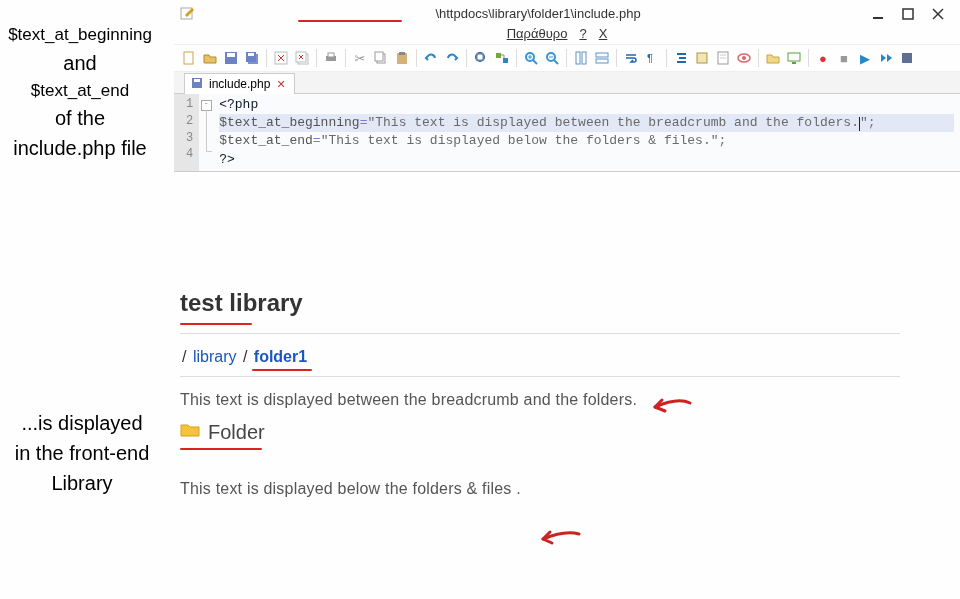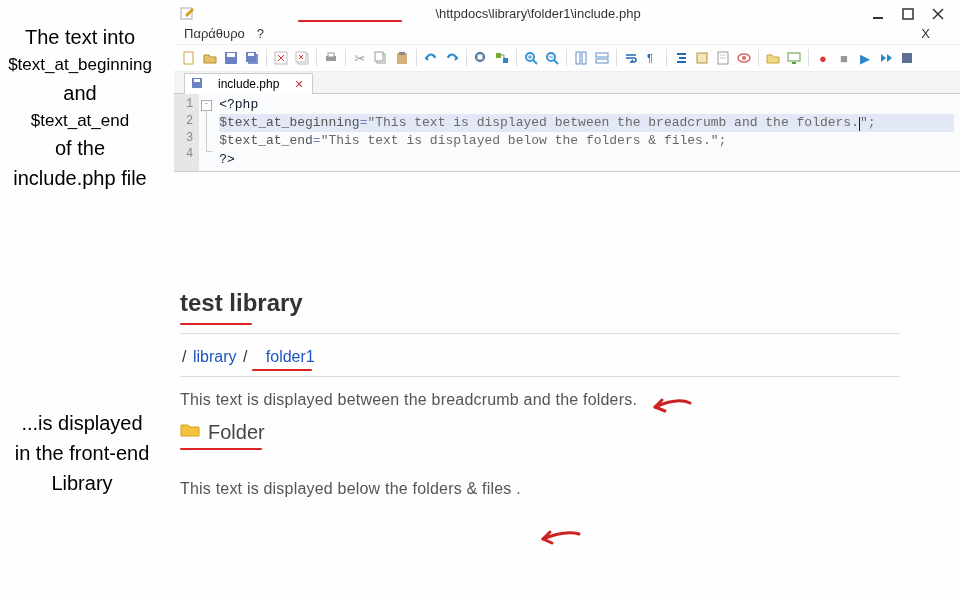--- a/index.html
+++ b/index.html
@@ -9,21 +9,21 @@
 .anno-big { font-size:20px; }
 .anno-med { font-size:17px; }
 
 .editor { position:absolute; left:174px; top:0; right:0; }
 .title-row { display:flex; align-items:center; padding:4px 6px 2px 6px; }
 .title-text { flex:1; font-size:13px; color:#333; text-align:center; margin-left:10px;}
 .title-icons { display:flex; gap:14px; align-items:center; padding-right:8px; font-size:15px; color:#333;}
 .title-icons span { display:inline-flex; width:16px; height:16px; align-items:center; justify-content:center;}
 .pencil { font-size:14px; color:#d4a017; position:relative; top:1px;}
 .menubar { display:flex; gap:12px; padding:2px 10px 2px 10px; font-size:13px; color:#333; }
-.menubar2 { display:flex; gap:12px; padding:1px 10px 3px 10px; font-size:13px; color:#333; justify-content:space-between;}
+.menubar2 { display:flex; gap:12px; padding:1px 10px 3px 10px; font-size:13px; color:#333; justify-content:center;text-decoration:underline;}
 .menubar2 .left{ display:flex; gap:12px;}
 .menubar2 .right{ padding-right:20px; color:#333;}
 
 .toolbar { display:flex; align-items:center; padding:4px 6px; gap:3px; flex-wrap:nowrap; border-top:1px solid #eee; border-bottom:1px solid #eee; }
 .tb { width:18px; height:18px; display:inline-flex; align-items:center; justify-content:center; font-size:13px; }
 .sep { width:1px; height:18px; background:#ddd; margin:0 2px;}
 .doc-new { color:#e8b030;}
 .doc-open { color:#c99a1b;}
 .disk { color:#6b82c4;}
 .disk2 { color:#7a93d1;}
@@ -42,21 +42,21 @@
 .rec{color:#d33;}
 .stop{color:#999;}
 .play{color:#2687c9;}
 .play2{color:#2687c9;}
 .sq{color:#5f6e95;}
 .print{color:#888;}
 .gear{color:#6c5028;}
 .eye{color:#d66767;}
 
 .tab-strip { display:flex; padding-left:10px; background:#f4f4f4; border-bottom:1px solid #ccc;}
-.tab { background:#fff; border:1px solid #ccc; border-bottom:none; padding:3px 8px 3px 6px; font-size:12px; display:flex; align-items:center; gap:15px; position:relative; top:1px;}
+.tab { background:#fff; border:1px solid #ccc; border-bottom:none; padding:3px 8px 3px 6px; font-size:12px; display:flex; align-items:center; gap:6px; position:relative; top:1px;}
 .tab-close { color:#c33; font-size:11px;}
 .code-area { background:#fafbfd; display:flex; font-family: "Courier New", monospace; font-size:13px; line-height:1.4; border-bottom:1px solid #ccc;}
 .gutter { background:#e6e6e6; color:#888; text-align:right; padding:2px 6px 2px 12px; font-size:12px;}
 .gutter div{ }
 .fold-col { width:14px; text-align:center; color:#a0a0a0; font-size:11px; padding-top:2px;}
 .fold-col .minus{ display:inline-block; width:9px;height:9px;border:1px solid #aaa; line-height:7px; font-size:9px; text-align:center; background:#fff;}
 .fold-col .bar{ display:block; width:1px; background:#ccc; margin:0 auto; height:14px; position:relative; top:-1px;}
 .fold-col .bar.last::after{content:"";position:absolute;bottom:0;left:0;width:6px;border-bottom:1px solid #ccc;}
 .code { flex:1; padding:2px 6px;}
 .code .kw{ color:#0f172a;}
@@ -67,34 +67,33 @@
 .line.hl{ background:#e2e8f6;}
 .cursor{ display:inline-block; width:1px; height:14px; background:#222; vertical-align:middle; margin:0 0 -2px 0;}
 .red-under { position:absolute; height:2px; background:#d22; border-radius:1px;}
 
 .frontend { position:absolute; left:180px; top:289px; width:720px; color:#333;}
 .fe-title { font-size:24px; font-weight:700; margin-bottom:6px;}
 .hr-thin { height:1px; background:#ddd; margin:8px 0 14px 0;}
 .breadcrumb { font-size:16px; margin:8px 0; }
 .breadcrumb .sep{ display:inline; background:none; color:#333; width:auto; height:auto;}
 .breadcrumb .link{ color:#1b56c2;}
-.breadcrumb .active{ color:#1b56c2; font-weight:400;margin-left:12px;}
+.breadcrumb .active{ color:#1b56c2; font-weight:700;}
 .fe-text{ font-size:16px; color:#555; margin:12px 0; letter-spacing:0.2px;}
 .folder-row{ display:flex; align-items:center; font-size:20px; color:#444; margin-top:6px;}
 .folder-icon{ color:#f1b41f; font-size:18px; margin-right:8px;}
 .file-link{ color:#d86445; font-size:15px; margin-top:14px;}
 
 .arrow { position:absolute; }
 svg.arrow-svg path{ stroke:#c22; stroke-width:3; fill:none; stroke-linecap:round;}
 </style>
 </head>
 <body>
 
 <div class="left-anno left-anno-top">
-  <div class="anno-big">The text into</div>
   <div class="anno-med">$text_at_beginning</div>
   <div class="anno-big">and</div>
   <div class="anno-med">$text_at_end</div>
   <div class="anno-big">of the</div>
   <div class="anno-big">include.php file</div>
 </div>
 <div class="left-anno left-anno-bot">
   <div class="anno-big">...is displayed</div>
   <div class="anno-big">in the front-end</div>
   <div class="anno-big">Library</div>

